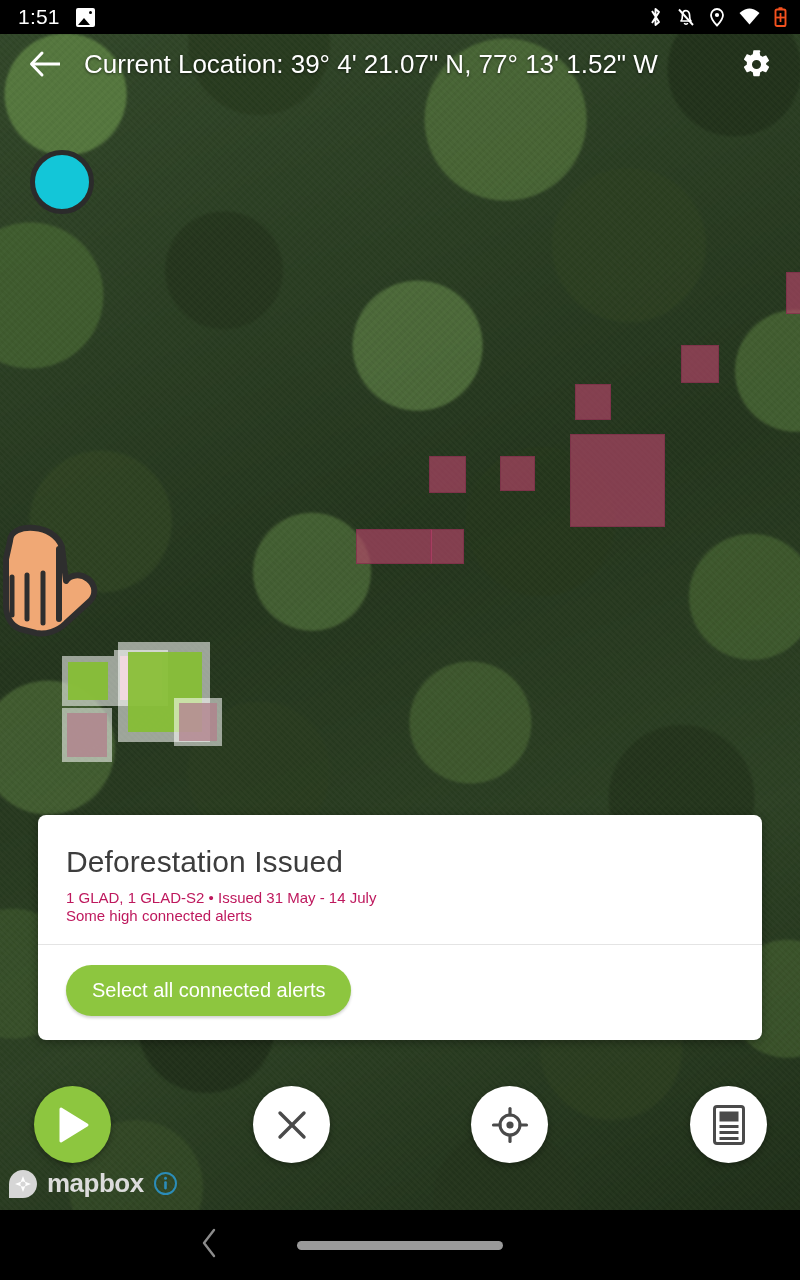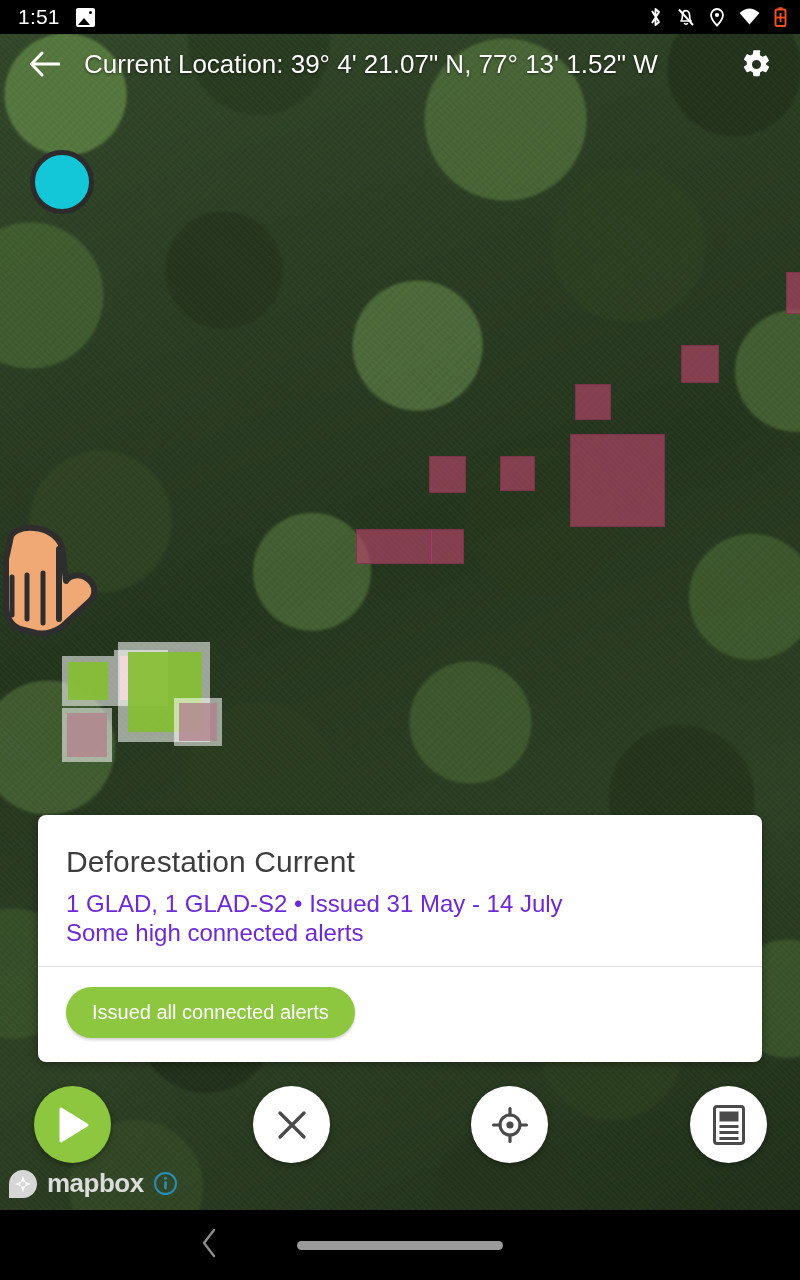--- a/index.html
+++ b/index.html
@@ -136,21 +136,21 @@
     background:#fff; border-radius:8px; z-index:35;
     box-shadow:0 2px 10px rgba(0,0,0,.35);
     overflow:hidden;
   }
   .card-body { padding:30px 28px 18px 28px; }
   .card-title {
     font-size:30px; color:#3d3d3d; font-weight:400; letter-spacing:.1px;
     margin-bottom:10px;
   }
   .card-sub {
-    font-size:24px; color:#6d28d9; line-height:1.22;
+    font-size:15px; color:#be185d; line-height:1.22;
   }
   .card-divider { height:1px; background:#e4e4e4; margin:0; }
   .card-actions { padding:20px 28px 24px 28px; }
   .btn-select {
     display:inline-block; background:#8dc63f; color:#fff;
     font-size:20px; padding:14px 26px; border:none; border-radius:26px;
     cursor:pointer; box-shadow:0 2px 3px rgba(0,0,0,.18);
     font-family:"Liberation Sans", sans-serif;
   }
 
@@ -278,27 +278,27 @@
     <div class="top-title">Current Location: 39° 4' 21.07" N, 77° 13' 1.52" W</div>
     <div class="gear-btn">
       <svg width="31" height="31" viewBox="0 0 24 24">
         <path fill="#fff" d="M19.43 12.98c.04-.32.07-.64.07-.98s-.03-.66-.07-.98l2.11-1.65c.19-.15.24-.42.12-.64l-2-3.46c-.12-.22-.39-.3-.61-.22l-2.49 1c-.52-.4-1.08-.73-1.69-.98l-.38-2.65A.488.488 0 0 0 14 1h-4c-.25 0-.46.18-.49.42l-.38 2.65c-.61.25-1.17.59-1.69.98l-2.49-1c-.23-.09-.49 0-.61.22l-2 3.46c-.13.22-.07.49.12.64l2.11 1.65c-.04.32-.07.65-.07.98s.03.66.07.98l-2.11 1.65c-.19.15-.24.42-.12.64l2 3.46c.12.22.39.3.61.22l2.49-1c.52.4 1.08.73 1.69.98l.38 2.65c.03.24.24.42.49.42h4c.25 0 .46-.18.49-.42l.38-2.65c.61-.25 1.17-.59 1.69-.98l2.49 1c.23.09.49 0 .61-.22l2-3.46c.12-.22.07-.49-.12-.64l-2.11-1.65zM12 15.5A3.5 3.5 0 0 1 8.5 12 3.5 3.5 0 0 1 12 8.5a3.5 3.5 0 0 1 3.5 3.5 3.5 3.5 0 0 1-3.5 3.5z"></path>
       </svg>
     </div>
   </div>
 
   <div class="card">
     <div class="card-body">
-      <div class="card-title">Deforestation Current</div>
+      <div class="card-title">Deforestation Issued</div>
       <div class="card-sub">1 GLAD, 1 GLAD-S2 • Issued 31 May - 14 July</div>
       <div class="card-sub">Some high connected alerts</div>
     </div>
     <div class="card-divider"></div>
     <div class="card-actions">
-      <button class="btn-select">Issued all connected alerts</button>
+      <button class="btn-select">Select all connected alerts</button>
     </div>
   </div>
 
   <div class="fab-row">
     <div class="fab play">
       <svg width="34" height="38" viewBox="0 0 34 38">
         <path d="M5 3 L31 19 L5 35 Z" fill="#fff" stroke="#fff" stroke-width="3" stroke-linejoin="round"></path>
       </svg>
     </div>
     <div class="fab close">

